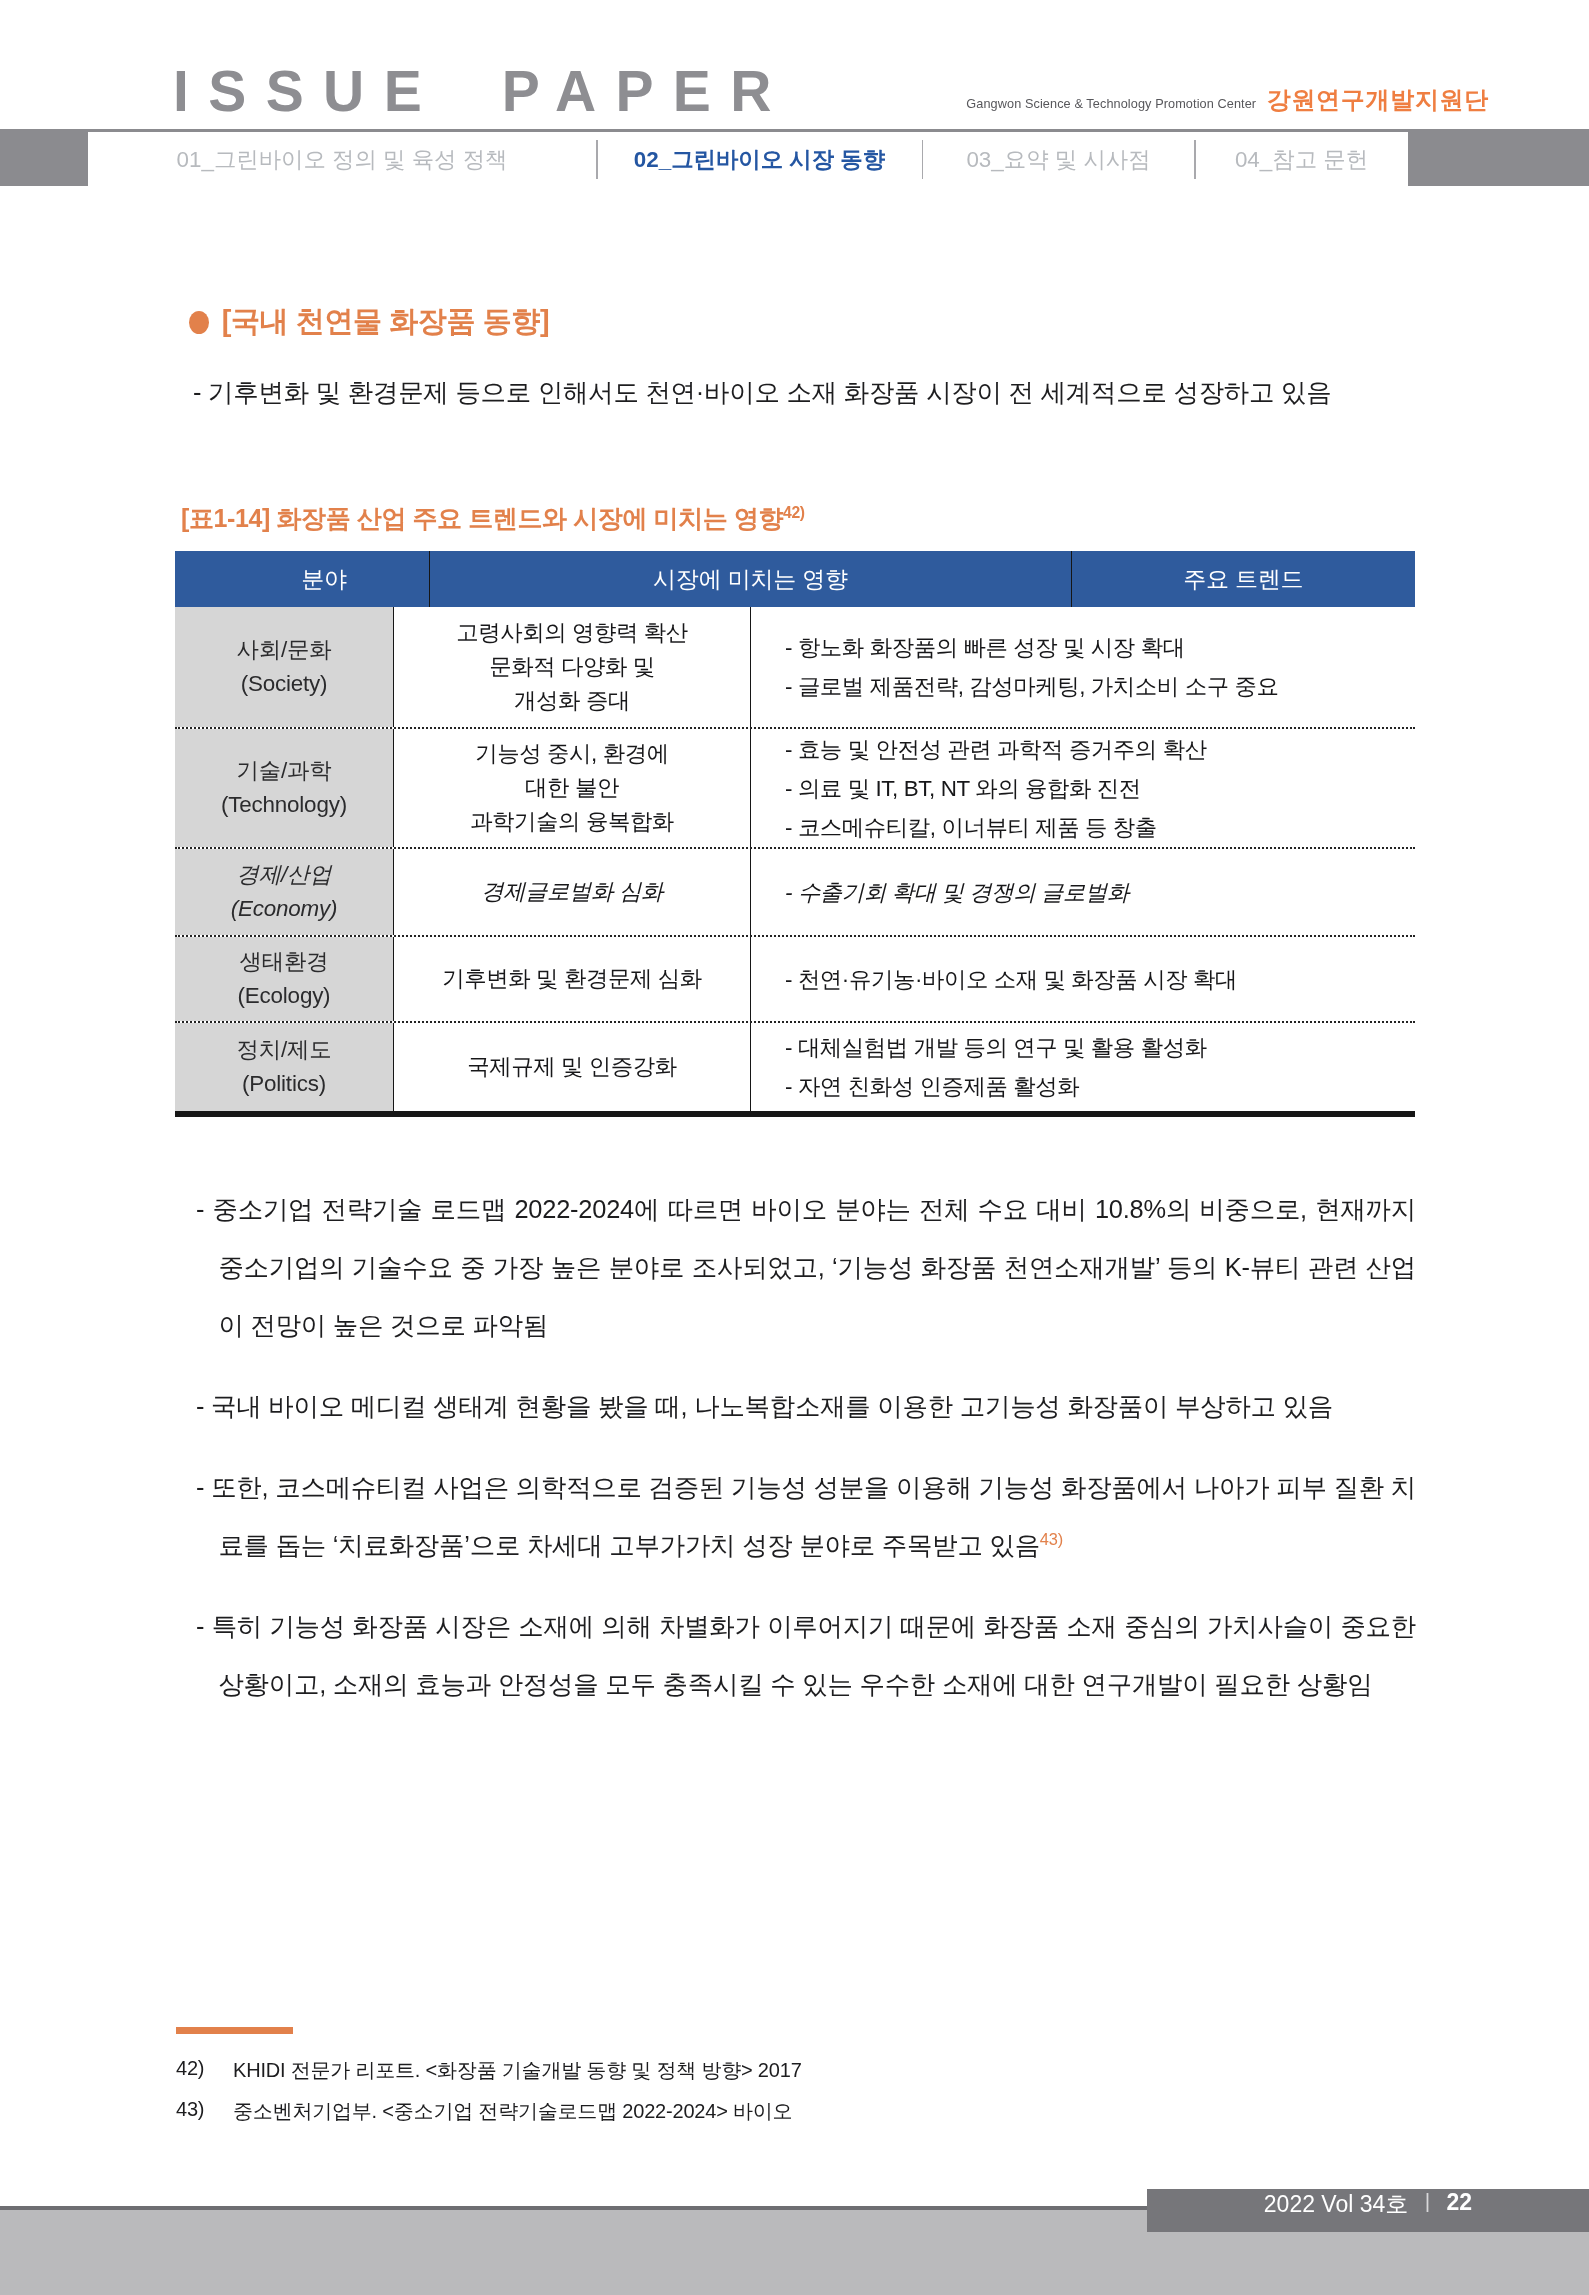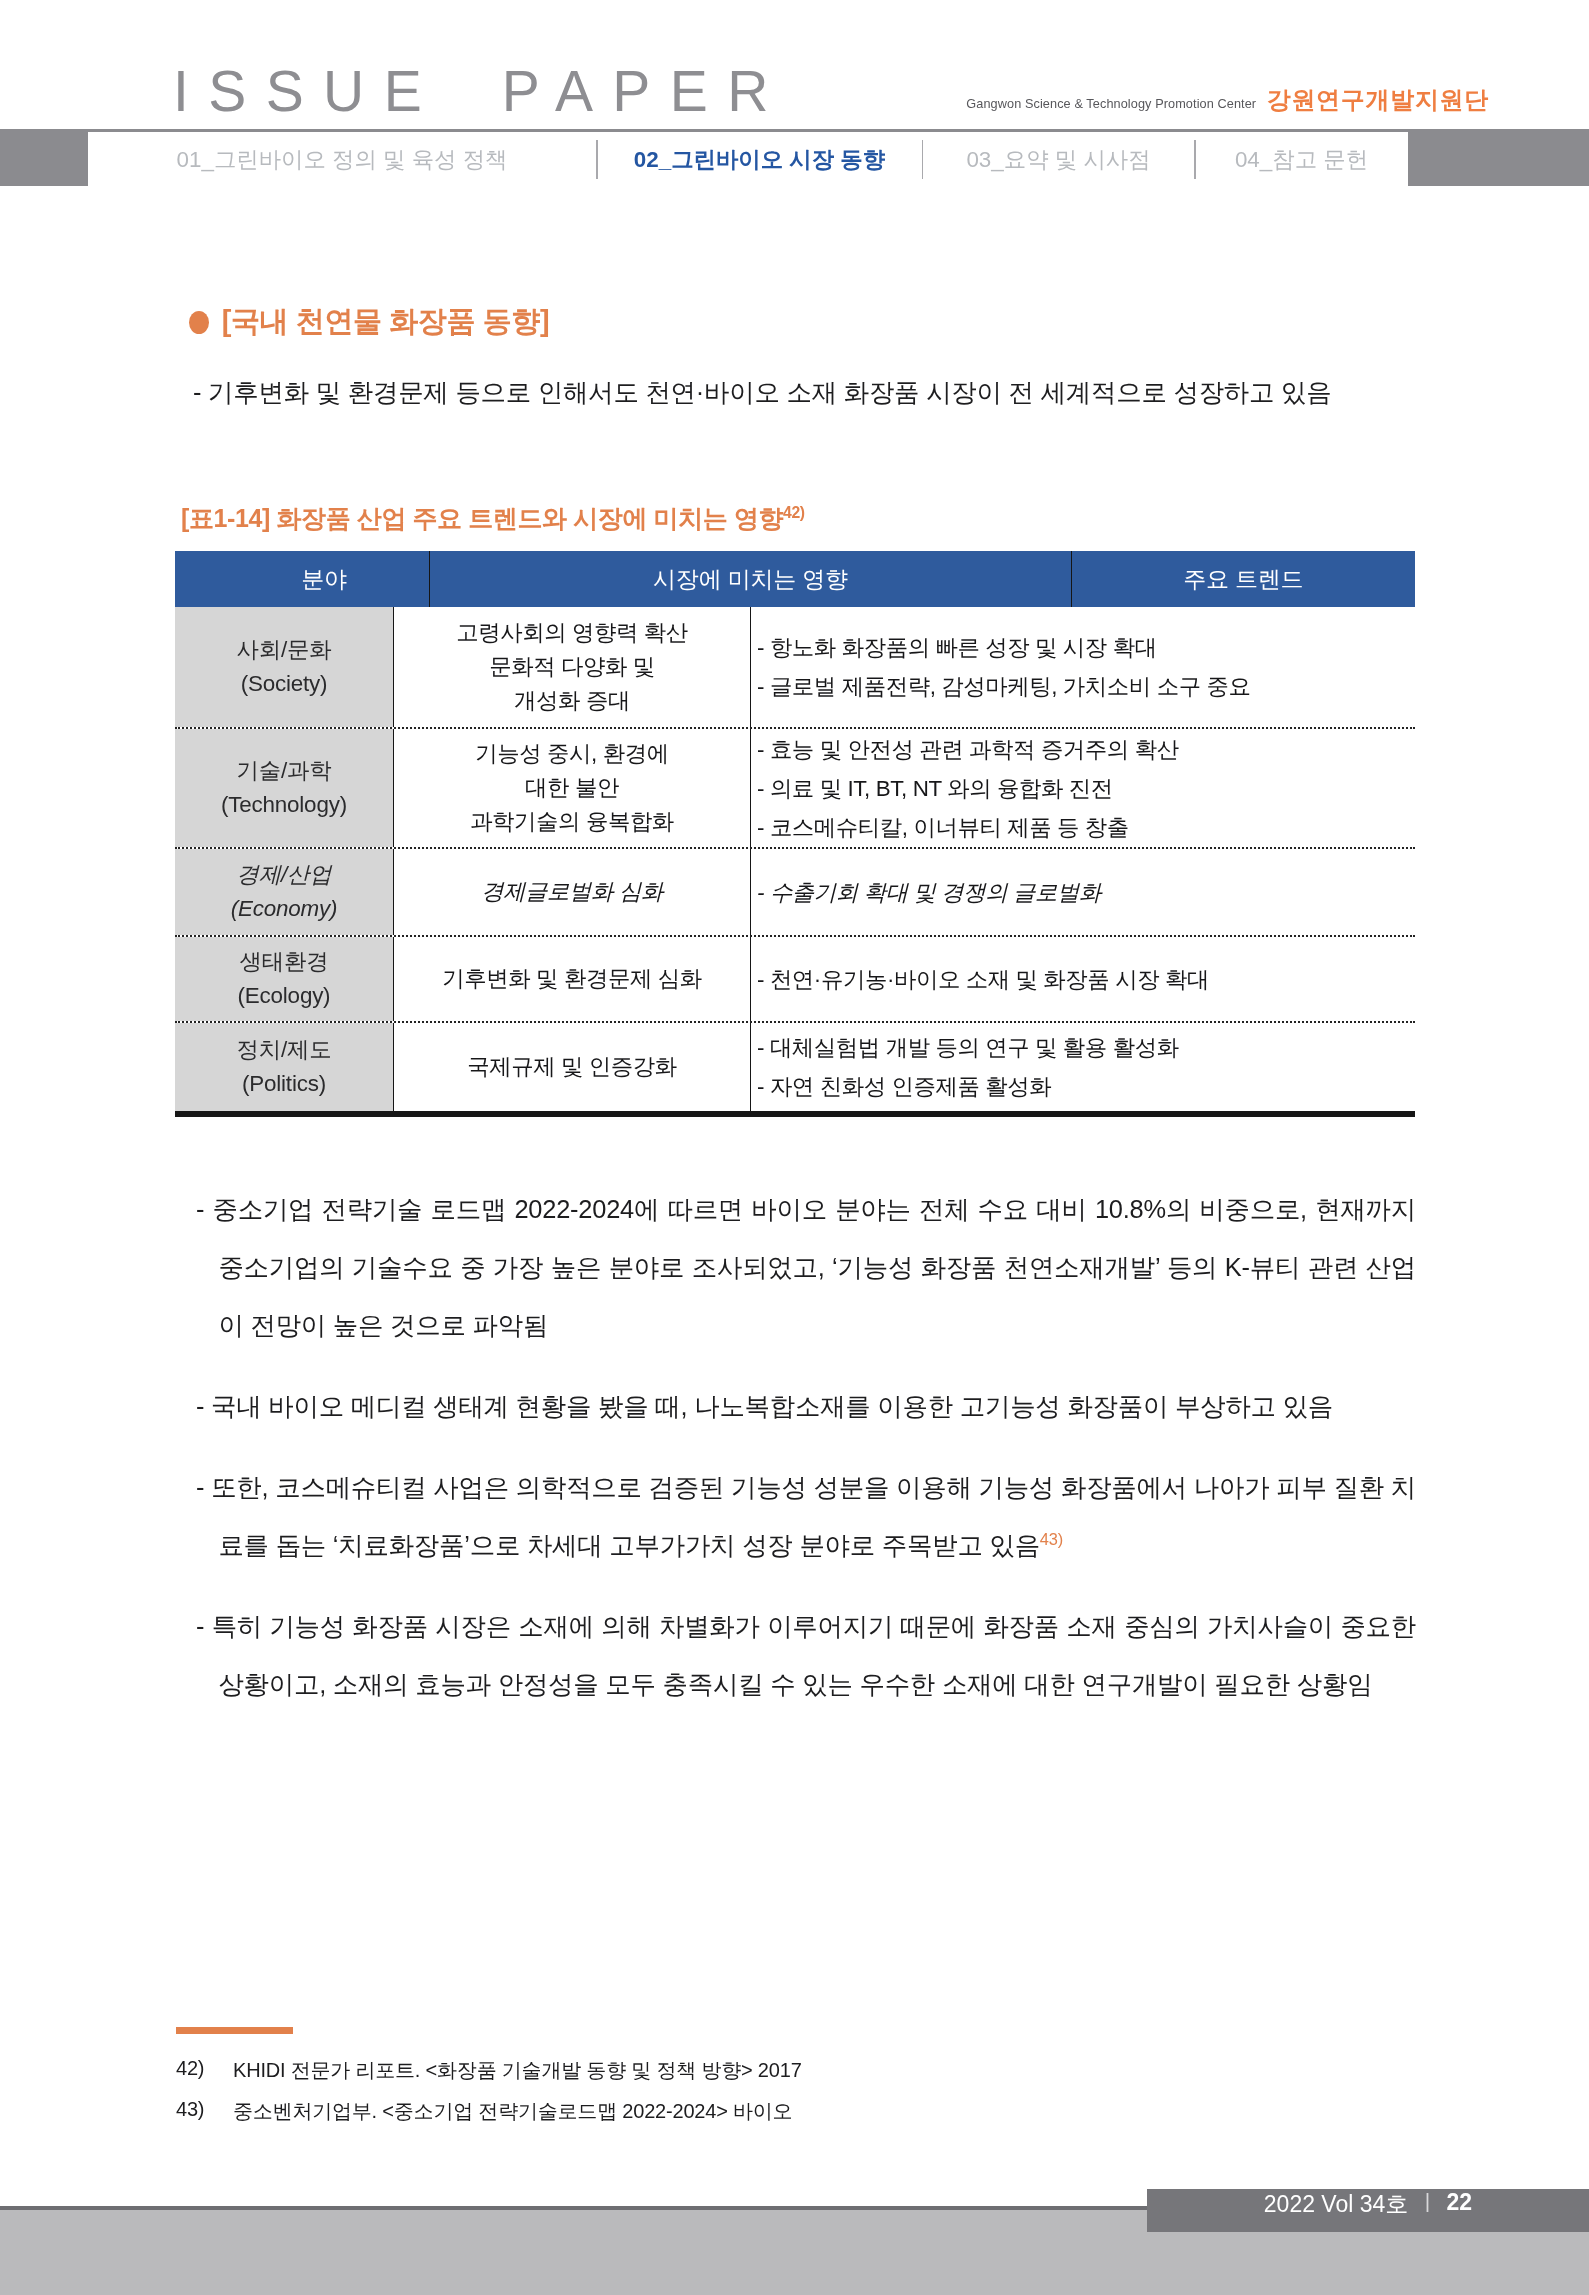--- a/index.html
+++ b/index.html
@@ -4,21 +4,21 @@
 <style>
   html,body{margin:0;padding:0;background:#e8e8e8;}
   .page{
     position:relative;width:1589px;height:2295px;background:#ffffff;
     font-family:"Liberation Sans","DejaVu Sans",sans-serif;color:#1d1d1f;
     margin:0 auto;overflow:hidden;
   }
   
   .issue-title{
     position:absolute;left:173px;top:63px;
-    font-size:57px;font-weight:normal;color:#8e8e92;
+    font-size:57px;font-weight:bold;color:#8e8e92;
     letter-spacing:19.4px;word-spacing:25.4px;white-space:nowrap;line-height:1;
   }
   .org{position:absolute;right:100px;top:84px;display:flex;align-items:baseline;gap:10.5px;white-space:nowrap;}
   .org-en{font-size:12.7px;color:#57575b;letter-spacing:0.1px;}
   .org-kr{font-size:24px;font-weight:bold;color:#ef7e41;letter-spacing:0.7px;}
   
   .nav{
     position:absolute;left:0;top:129px;width:1589px;height:57px;
     border-top:3.7px solid #8b8b8f;box-sizing:border-box;display:flex;background:#ffffff;
   }
@@ -42,21 +42,21 @@
   .trow.dotted{border-top:2.2px dotted #222;}
   .tcell{box-sizing:border-box;display:flex;flex-direction:column;justify-content:center;}
   .c1{width:218px;}
   .c2{width:357px;border-left:1.5px solid #161616;}
   .c3{width:665px;border-left:1.5px solid #161616;}
   .thead{background:#2f5b9d;height:56px;padding-left:44px;}
   .thead .tcell{align-items:center;color:#ffffff;font-size:23px;letter-spacing:-0.2px;}
   .thead .c2,.thead .c3{border-left-color:#161616;}
   .tbody .c1{background:#d6d6d6;align-items:center;text-align:center;font-size:22.4px;line-height:34px;color:#2b2b2d;letter-spacing:-0.2px;}
   .tbody .c2{align-items:center;text-align:center;font-size:22.4px;line-height:34px;color:#171719;letter-spacing:-0.4px;}
-  .tbody .c3{align-items:flex-start;text-align:left;padding-left:6px;font-size:22.4px;line-height:39px;color:#171719;letter-spacing:-0.4px;}
+  .tbody .c3{align-items:flex-start;text-align:left;padding-left:34px;font-size:22.4px;line-height:39px;color:#171719;letter-spacing:-0.4px;}
   .r-tall{height:120px;}
   .r-mid{height:88px;font-style:italic;}
   .r-mid2{height:86px;}
   .r-last{height:90px;}
   
   .paras{position:absolute;left:196px;top:1180px;width:1220px;font-size:25.4px;line-height:58px;color:#1d1d1f;text-align:justify;letter-spacing:-0.2px;}
   .para{padding-left:22.4px;text-indent:-22.4px;margin:0 0 23px 0;}
   .para sup{color:#e2814b;font-size:16.4px;line-height:0;}
   
   .fn-rule{position:absolute;left:176px;top:2027px;width:117px;height:6.7px;background:#e2814b;}

